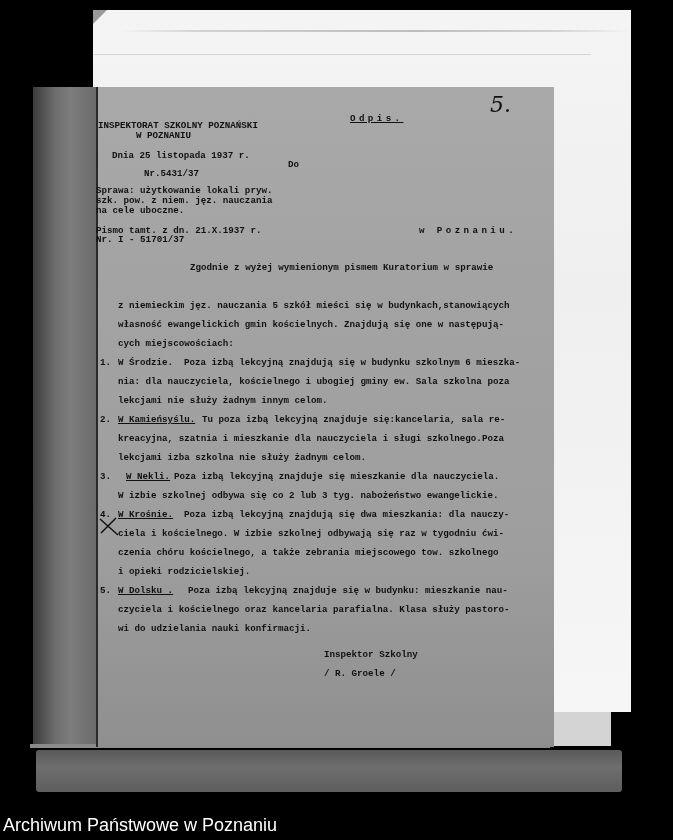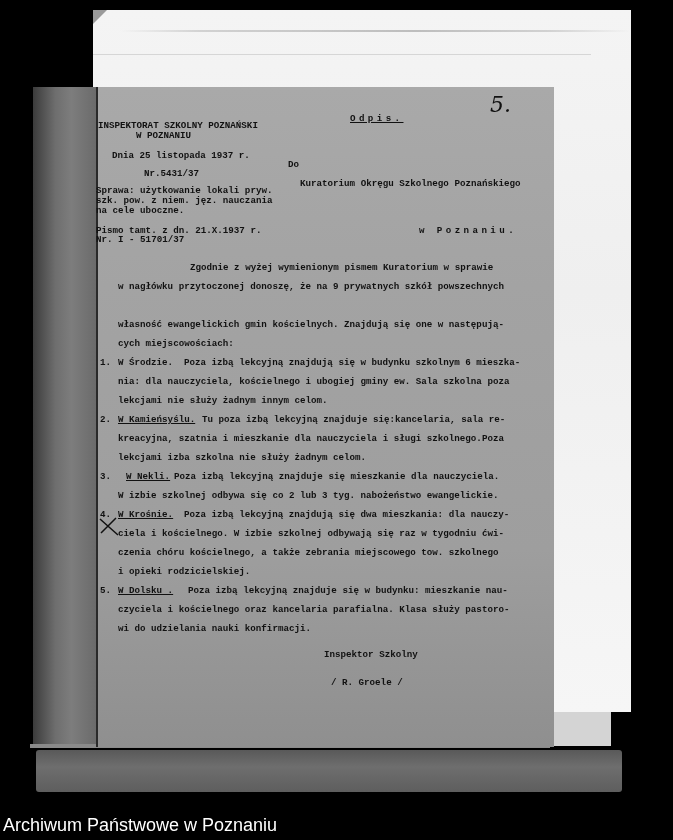--- a/index.html
+++ b/index.html
@@ -78,32 +78,31 @@
   <span class="pagenum">5.</span>
 
   <span class="t" style="left:0px; top:33px;">INSPEKTORAT SZKOLNY POZNAŃSKI</span>
   <span class="t" style="left:38px; top:43px;">W POZNANIU</span>
 
   <span class="t wide u" style="left:252px; top:26px;">Odpis.</span>
 
   <span class="t" style="left:14px; top:63px;">Dnia 25 listopada 1937 r.</span>
   <span class="t" style="left:190px; top:72px;">Do</span>
   <span class="t" style="left:46px; top:81px;">Nr.5431/37</span>
-  <span class="t" style="left:202px; top:91px;">Kuratorium Okręgu Szkolnego Poznańskiego</span>
 
   <span class="t" style="left:-2px; top:98px;">Sprawa: użytkowanie lokali pryw.</span>
   <span class="t" style="left:-2px; top:108px;">szk. pow. z niem. jęz. nauczania</span>
   <span class="t" style="left:-2px; top:118px;">na cele uboczne.</span>
 
   <span class="t" style="left:-2px; top:138px;">Pismo tamt. z dn. 21.X.1937 r.</span>
   <span class="t" style="left:-2px; top:147px;">Nr. I - 51701/37</span>
   <span class="t wide" style="left:296px; top:138px;margin-left:25px;">w Poznaniu.</span>
 
   <span class="t" style="left:92px; top:175px;">Zgodnie z wyżej wymienionym pismem Kuratorium w sprawie</span>
-  <span class="t" style="left:20px; top:194px;">w nagłówku przytoczonej donoszę, że na 9 prywatnych szkół powszechnych</span>
+  <span class="t" style="left:20px; top:213px;">z niemieckim jęz. nauczania 5 szkół mieści się w budynkach,stanowiących</span>
   <span class="t" style="left:20px; top:232px;">własność ewangelickich gmin kościelnych. Znajdują się one w następują-</span>
   <span class="t" style="left:20px; top:251px;">cych miejscowościach:</span>
 
   <div>
     <span class="t" style="left:2px; top:270px;">1.</span>
     <span class="t" style="left:20px; top:270px;">W Środzie.</span>
     <span class="t" style="left:86px; top:270px;">Poza izbą lekcyjną znajdują się w budynku szkolnym 6 mieszka-</span>
     <span class="t" style="left:20px; top:289px;">nia: dla nauczyciela, kościelnego i ubogiej gminy ew. Sala szkolna poza</span>
     <span class="t" style="left:20px; top:308px;">lekcjami nie służy żadnym innym celom.</span>
   </div>
@@ -137,16 +136,16 @@
 
   <div>
     <span class="t" style="left:2px; top:498px;">5.</span>
     <span class="t u" style="left:20px; top:498px;">W Dolsku .</span>
     <span class="t" style="left:90px; top:498px;">Poza izbą lekcyjną znajduje się w budynku: mieszkanie nau-</span>
     <span class="t" style="left:20px; top:517px;">czyciela i kościelnego oraz kancelaria parafialna. Klasa służy pastoro-</span>
     <span class="t" style="left:20px; top:536px;">wi do udzielania nauki konfirmacji.</span>
   </div>
 
   <span class="t" style="left:226px; top:562px;">Inspektor Szkolny</span>
-  <span class="t" style="left:233px; top:581px;margin-top:9px;">/ R. Groele /</span>
+  <span class="t" style="left:226px; top:581px;">/ R. Groele /</span>
 </div>
 
 <div class="footer-label">Archiwum Państwowe w Poznaniu</div>
 
 </body></html>

